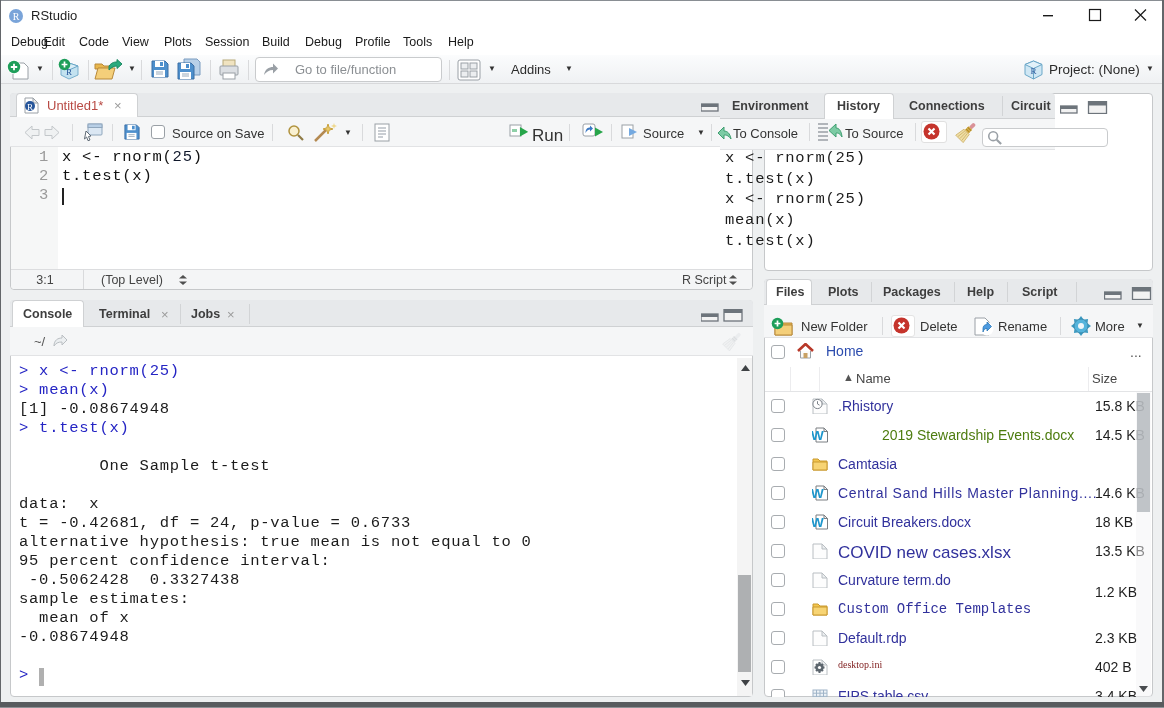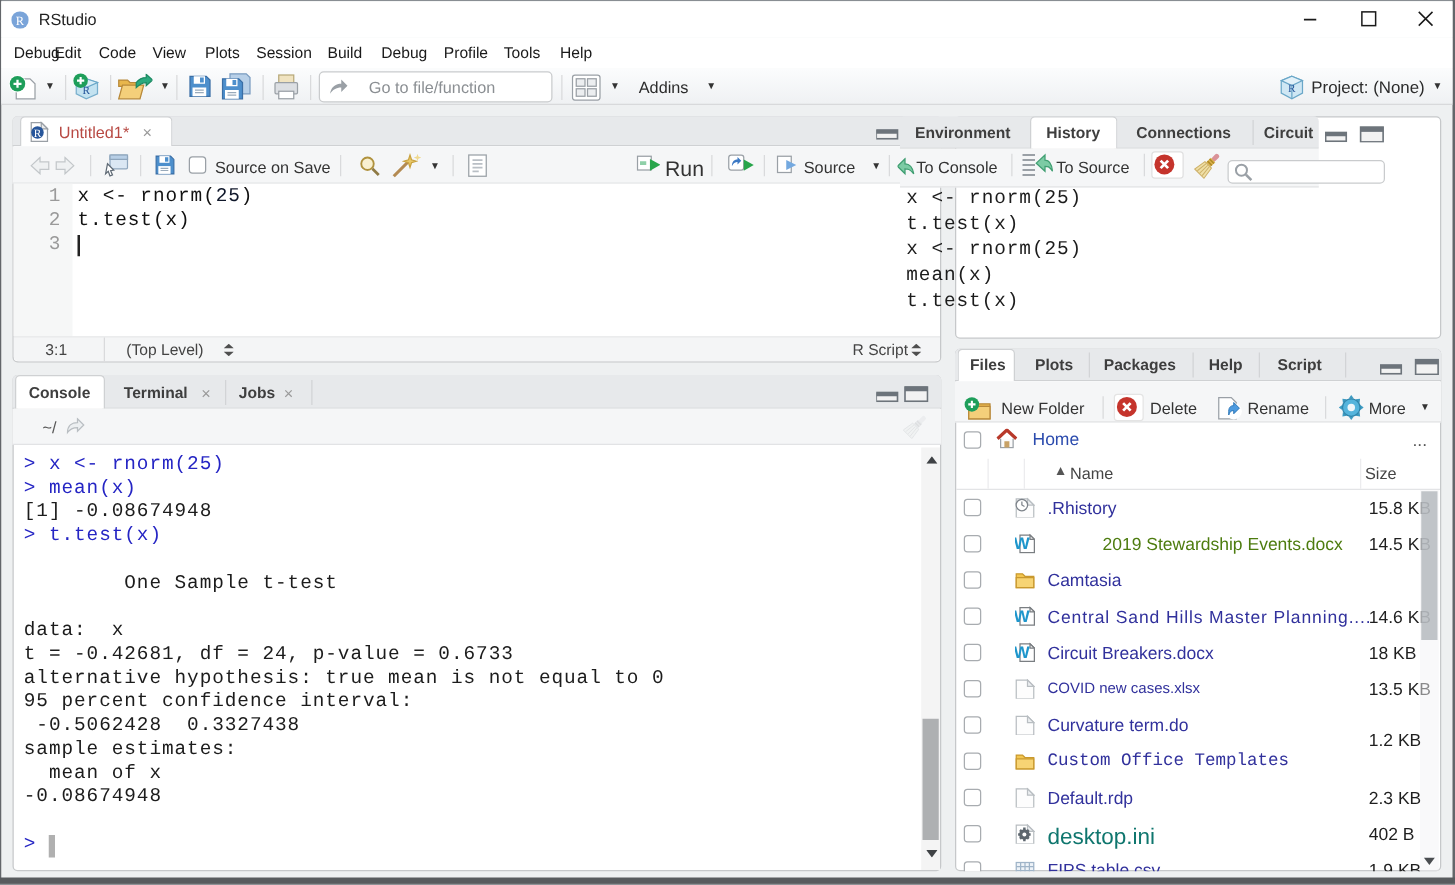--- a/index.html
+++ b/index.html
@@ -490,21 +490,21 @@
         <path d="M12 1 l3.5 3.5 h-3.5 z" fill="#f0f0f0" stroke="#7a7e82"></path>
         <text x="-1" y="12.5" font-size="13.5" font-weight="bold" fill="#1e96cc" font-family="Liberation Sans">W</text>
       </svg>
       <div class="abs" style="left:74px;top:235px;font-size:14px;color:#31319c;white-space:nowrap;">Circuit Breakers.docx</div>
       <div class="abs" style="left:331px;top:235px;font-size:14px;color:#1f1f1f;white-space:nowrap">18 KB</div>
       <div class="cbx" style="left:7px;top:265px"></div>
       <svg class="abs" style="left:48px;top:264px" width="16" height="16" viewBox="0 0 16 16">
         <path d="M1 1 h9 l5 5 v10 h-14 z" fill="#fdfdfd" stroke="#b9bec2"></path>
         <path d="M10 1 l5 5 h-5 z" fill="#eceff1" stroke="#b9bec2"></path>
       </svg>
-      <div class="abs" style="left:74px;top:264px;font-size:12px;color:#31319c;white-space:nowrap;">COVID new cases.xlsx</div>
+      <div class="abs" style="left:74px;top:264px;font-size:17px;color:#31319c;white-space:nowrap;">COVID new cases.xlsx</div>
       <div class="abs" style="left:331px;top:264px;font-size:14px;color:#1f1f1f;white-space:nowrap">13.5 KB</div>
       <div class="cbx" style="left:7px;top:294px"></div>
       <svg class="abs" style="left:48px;top:293px" width="16" height="16" viewBox="0 0 16 16">
         <path d="M1 1 h9 l5 5 v10 h-14 z" fill="#fdfdfd" stroke="#b9bec2"></path>
         <path d="M10 1 l5 5 h-5 z" fill="#eceff1" stroke="#b9bec2"></path>
       </svg>
       <div class="abs" style="left:74px;top:293px;font-size:14px;color:#31319c;white-space:nowrap;">Curvature term.do</div>
       <div class="abs" style="left:331px;top:305px;font-size:14px;color:#1f1f1f;white-space:nowrap">1.2 KB</div>
       <div class="cbx" style="left:7px;top:323px"></div>
       <svg class="abs" style="left:48px;top:322px" width="16" height="16" viewBox="0 0 16 16">
@@ -529,34 +529,34 @@
           <path d="M7.5 3 v2"></path>
           <path d="M7.5 12 v2"></path>
           <path d="M2.5 8.5 h2"></path>
           <path d="M10.5 8.5 h2"></path>
           <path d="M4 5 l1.5 1.5"></path>
           <path d="M9.5 10.5 l1.5 1.5"></path>
           <path d="M11 5 l-1.5 1.5"></path>
           <path d="M5.5 10.5 L4 12"></path>
         </g>
       </svg>
-      <div class="abs" style="left:74px;top:380px;font-size:18px;color:#0f766e;white-space:nowrap;">desktop.ini</div>
+      <div class="abs" style="left:74px;top:380px;font-size:10px;color:#7f1d1d;white-space:nowrap;font-family:Liberation Serif, serif;">desktop.ini</div>
       <div class="abs" style="left:331px;top:380px;font-size:14px;color:#1f1f1f;white-space:nowrap">402 B</div>
       <div class="cbx" style="left:7px;top:410px"></div>
       <svg class="abs" style="left:48px;top:409px" width="16" height="16" viewBox="0 0 16 16">
         <g fill="#eef3f8" stroke="#9fb4c8">
           <rect x="1" y="2" width="14" height="13"></rect>
         </g>
         <g stroke="#9fb4c8">
           <path d="M1 5.2 h14 M1 8.4 h14 M1 11.6 h14"></path>
           <path d="M4.5 2 v13 M8 2 v13 M11.5 2 v13"></path>
         </g>
       </svg>
       <div class="abs" style="left:74px;top:409px;font-size:14px;color:#31319c;white-space:nowrap;">FIPS table.csv</div>
-      <div class="abs" style="left:331px;top:409px;font-size:14px;color:#1f1f1f;white-space:nowrap">1.9 KB</div>
+      <div class="abs" style="left:331px;top:409px;font-size:14px;color:#1f1f1f;white-space:nowrap">3.4 KB</div>
     </div>
 
   <div class="abs" style="left:372px;top:113px;width:15px;height:305px;background:rgba(244,244,245,0.5)"></div>
   <div class="abs" style="left:373px;top:114px;width:13px;height:119px;background:rgba(178,182,187,0.8)"></div>
   <svg class="abs" style="left:375px;top:407px" width="9" height="6">
       <path d="M4.5 6 L9 0 H0 Z" fill="#4a4d50"></path>
     </svg>
 </div>
 
 </body></html>

